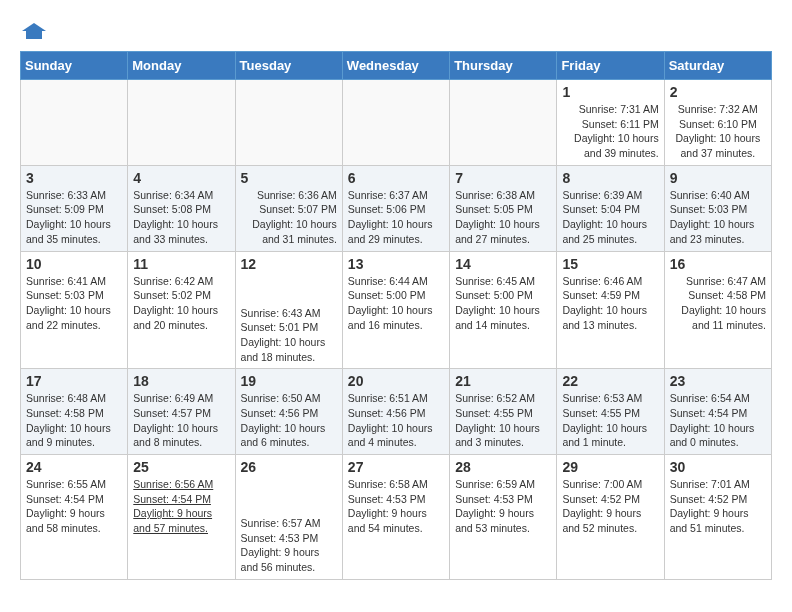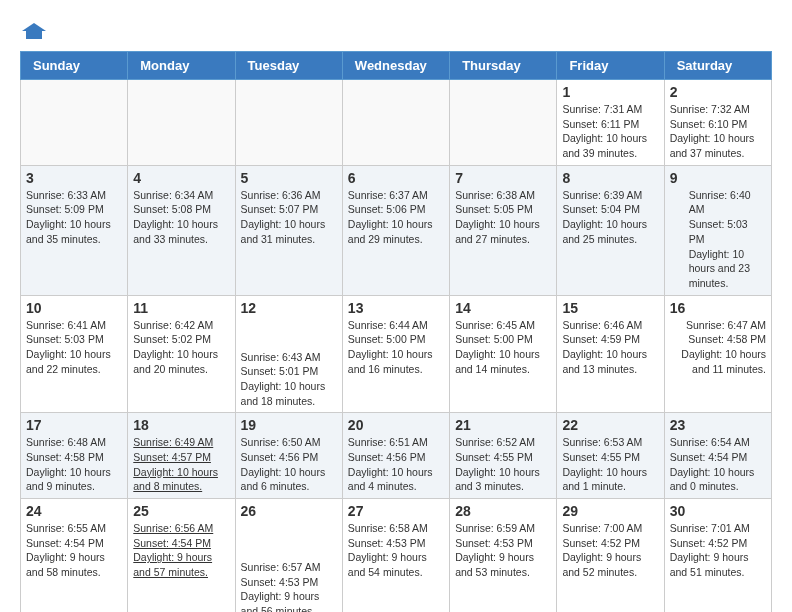--- a/index.html
+++ b/index.html
@@ -49,21 +49,21 @@
     }
     table {
       width: 100%;
       border-collapse: collapse;
       table-layout: fixed;
     }
     th {
       background-color: #3a7abf;
       color: #fff;
       font-size: 13px;
-      padding: 6px 12px;
+      padding: 6px 4px;
       text-align: left;
       border: 1px solid #5a9ad0;
     }
     td {
       border: 1px solid #ccc;
       vertical-align: top;
       padding: 4px 5px;
       font-size: 11px;
       color: #333;
       height: 80px;
@@ -121,47 +121,47 @@
   </thead>
   <tbody id="calendar-body">
       <tr>
         <td class="empty"></td>
         <td class="empty"></td>
         <td class="empty"></td>
         <td class="empty"></td>
         <td class="empty"></td>
         <td>
           <span class="day-num">1</span>
-          <div class="day-info" style="white-space: pre-line;">Sunrise: 7:31 AM
+          <div class="day-info" style="white-space: pre-line; text-align: right;">Sunrise: 7:31 AM
 Sunset: 6:11 PM
 Daylight: 10 hours and 39 minutes.</div>
         </td>
         <td>
           <span class="day-num">2</span>
-          <div class="day-info" style="white-space: pre-line;">Sunrise: 7:32 AM
+          <div class="day-info" style="white-space: pre-line; text-align: center;">Sunrise: 7:32 AM
 Sunset: 6:10 PM
 Daylight: 10 hours and 37 minutes.</div>
         </td>
       </tr>
       <tr>
         <td class="shaded">
           <span class="day-num">3</span>
           <div class="day-info" style="white-space: pre-line;">Sunrise: 6:33 AM
 Sunset: 5:09 PM
 Daylight: 10 hours and 35 minutes.</div>
         </td>
         <td class="shaded">
           <span class="day-num">4</span>
           <div class="day-info" style="white-space: pre-line;">Sunrise: 6:34 AM
 Sunset: 5:08 PM
 Daylight: 10 hours and 33 minutes.</div>
         </td>
         <td class="shaded">
           <span class="day-num">5</span>
-          <div class="day-info" style="white-space: pre-line;">Sunrise: 6:36 AM
+          <div class="day-info" style="white-space: pre-line; text-align: right;">Sunrise: 6:36 AM
 Sunset: 5:07 PM
 Daylight: 10 hours and 31 minutes.</div>
         </td>
         <td class="shaded">
           <span class="day-num">6</span>
           <div class="day-info" style="white-space: pre-line;">Sunrise: 6:37 AM
 Sunset: 5:06 PM
 Daylight: 10 hours and 29 minutes.</div>
         </td>
         <td class="shaded">
@@ -171,21 +171,21 @@
 Daylight: 10 hours and 27 minutes.</div>
         </td>
         <td class="shaded">
           <span class="day-num">8</span>
           <div class="day-info" style="white-space: pre-line;">Sunrise: 6:39 AM
 Sunset: 5:04 PM
 Daylight: 10 hours and 25 minutes.</div>
         </td>
         <td class="shaded">
           <span class="day-num">9</span>
-          <div class="day-info" style="white-space: pre-line; margin-left: 19px;">Sunrise: 6:40 AM
+          <div class="day-info" style="white-space: pre-line;">Sunrise: 6:40 AM
 Sunset: 5:03 PM
 Daylight: 10 hours and 23 minutes.</div>
         </td>
       </tr>
       <tr>
         <td>
           <span class="day-num">10</span>
           <div class="day-info" style="white-space: pre-line;">Sunrise: 6:41 AM
 Sunset: 5:03 PM
 Daylight: 10 hours and 22 minutes.</div>
@@ -229,21 +229,21 @@
       </tr>
       <tr>
         <td class="shaded">
           <span class="day-num">17</span>
           <div class="day-info" style="white-space: pre-line;">Sunrise: 6:48 AM
 Sunset: 4:58 PM
 Daylight: 10 hours and 9 minutes.</div>
         </td>
         <td class="shaded">
           <span class="day-num">18</span>
-          <div class="day-info" style="white-space: pre-line; text-decoration: underline;">Sunrise: 6:49 AM
+          <div class="day-info" style="white-space: pre-line;">Sunrise: 6:49 AM
 Sunset: 4:57 PM
 Daylight: 10 hours and 8 minutes.</div>
         </td>
         <td class="shaded">
           <span class="day-num">19</span>
           <div class="day-info" style="white-space: pre-line;">Sunrise: 6:50 AM
 Sunset: 4:56 PM
 Daylight: 10 hours and 6 minutes.</div>
         </td>
         <td class="shaded">

